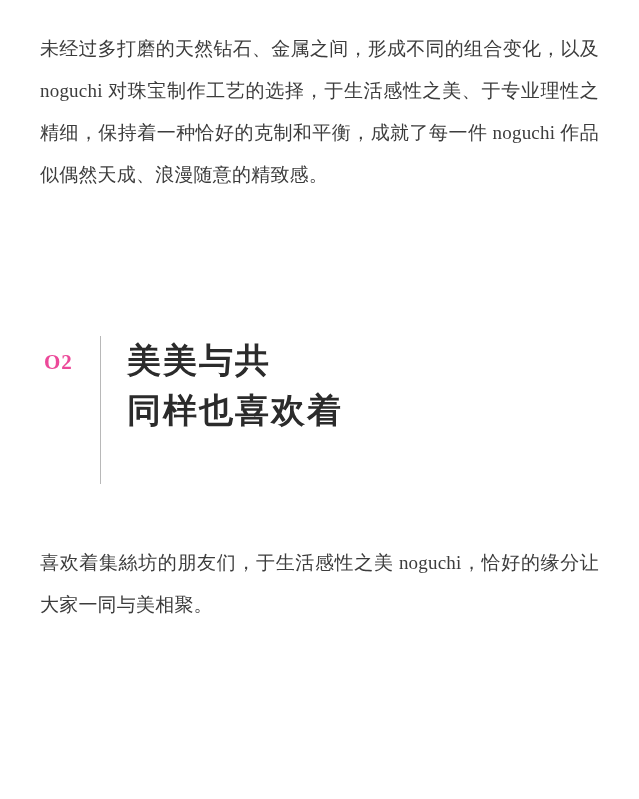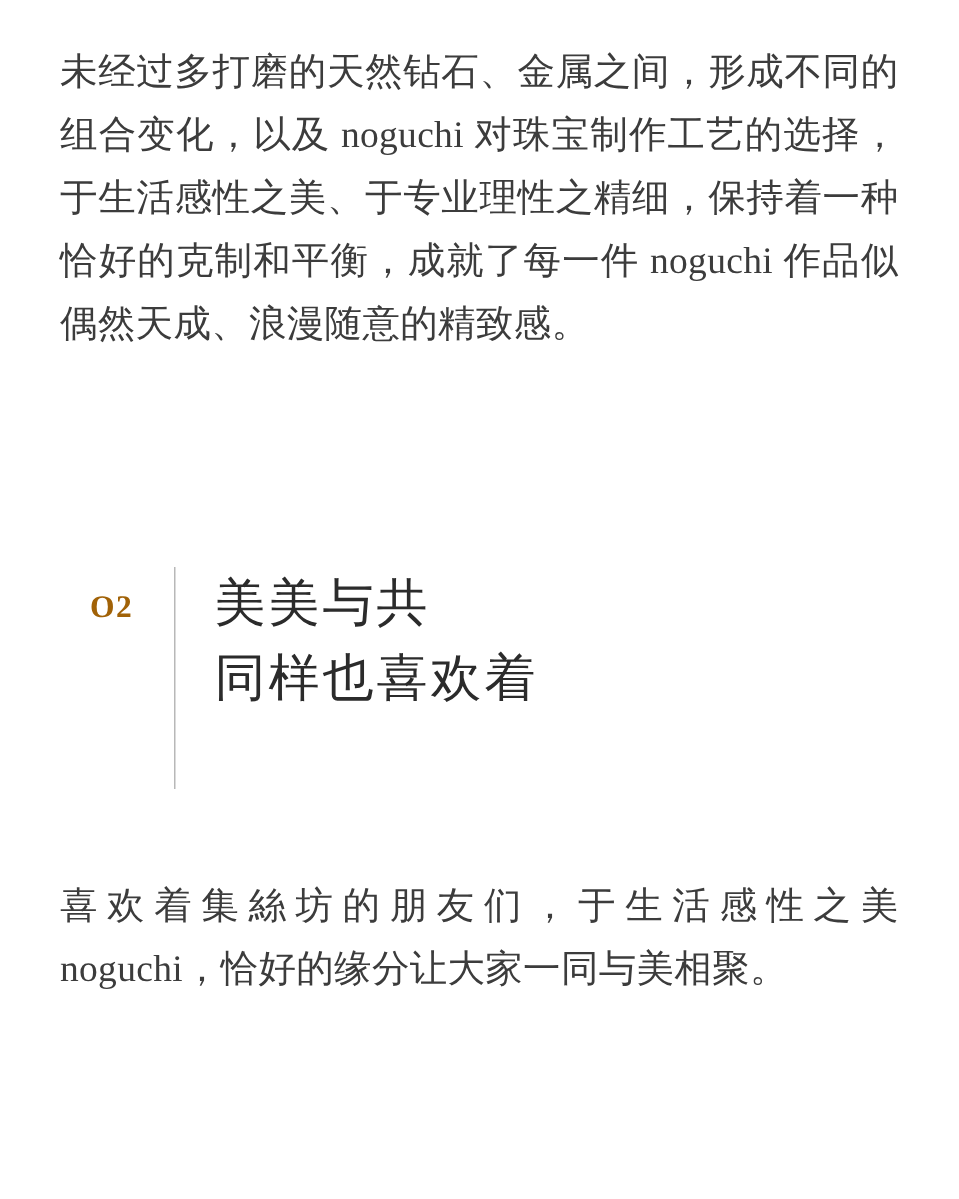--- a/index.html
+++ b/index.html
@@ -17,21 +17,21 @@
   }
   .page {
     width: 639px;
     height: 799px;
     box-sizing: border-box;
     padding: 24px 40px 0 40px;
     position: relative;
   }
   .para {
     font-family: "Liberation Serif", "DejaVu Serif", serif;
-    font-size: 25px;
+    font-size: 19px;
     line-height: 42px;
     color: #3c3c3c;
     letter-spacing: 0.2px;
     text-align: justify;
     text-justify: inter-ideograph;
     margin: 0;
   }
   .para-top {
     margin-top: 4px;
   }
@@ -41,37 +41,36 @@
   .section-head {
     display: flex;
     align-items: flex-start;
     margin-left: 4px;
   }
   .section-number {
     font-family: "Liberation Serif", "DejaVu Serif", serif;
     font-size: 21px;
     font-weight: bold;
     letter-spacing: 1px;
-    color: #a16207;
+    color: #ec4899;
     width: 56px;
     padding-top: 14px;
     flex: 0 0 auto;
-    margin-left: 16px;
   }
   .section-rule {
     width: 1px;
     background: #b8b8b8;
     height: 148px;
     margin-right: 26px;
     flex: 0 0 auto;
   }
   .section-title {
     font-family: "Liberation Serif", "DejaVu Serif", serif;
     font-size: 34px;
-    font-weight: normal;
+    font-weight: bold;
     line-height: 50px;
     color: #2b2b2b;
     letter-spacing: 2px;
   }
   .section-title div {
     white-space: nowrap;
   }
   .spacer-2 {
     height: 58px;
   }

